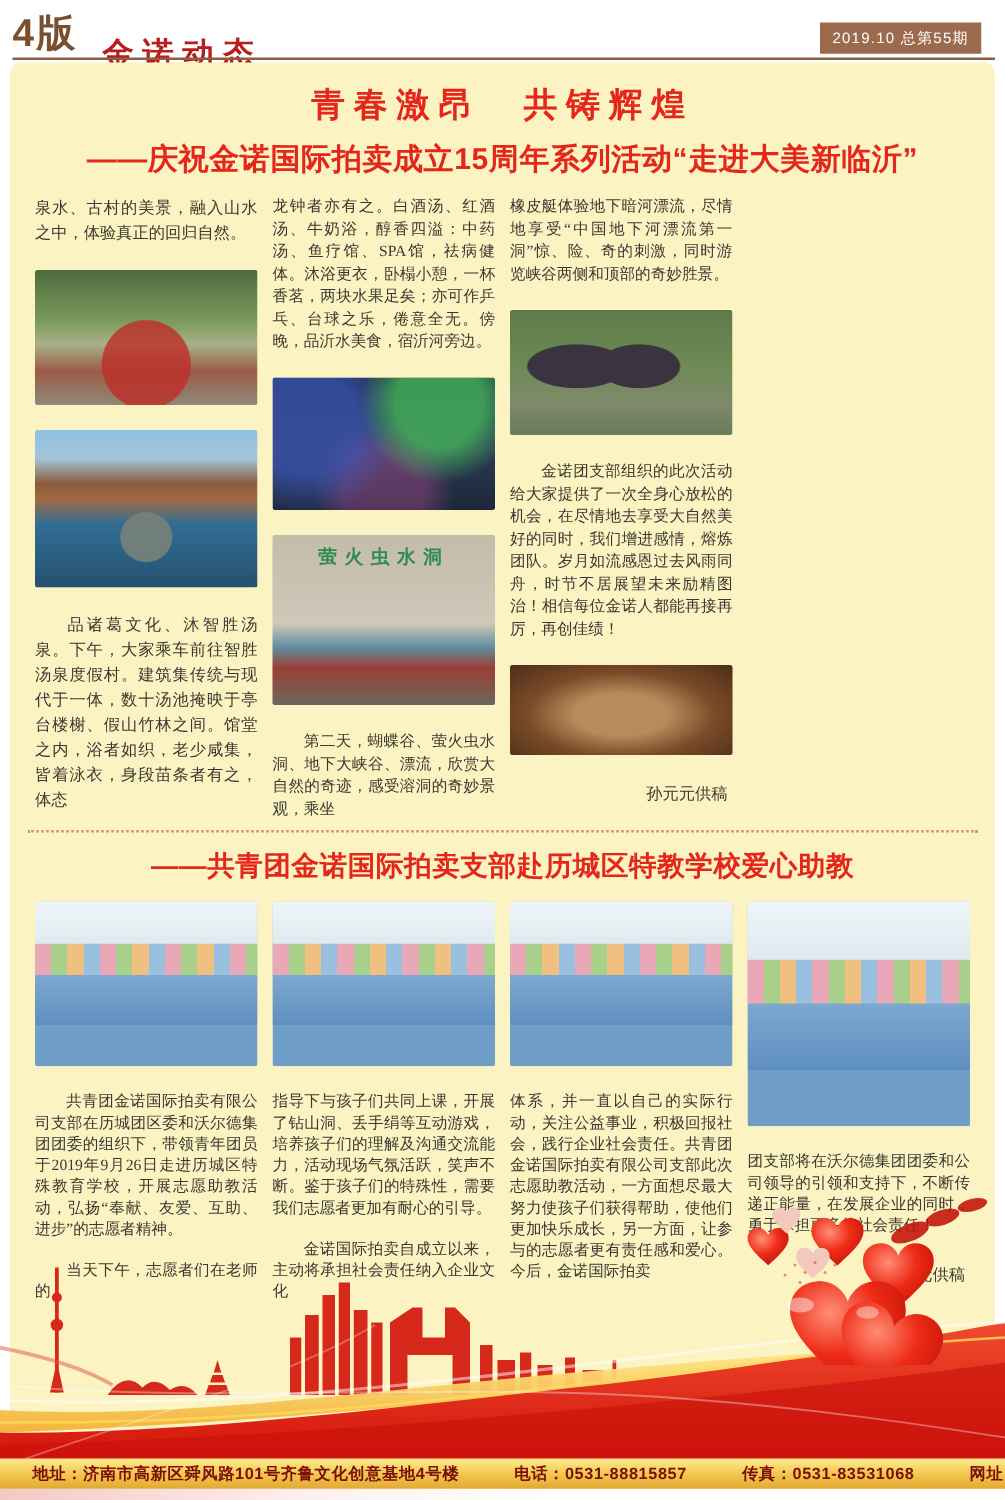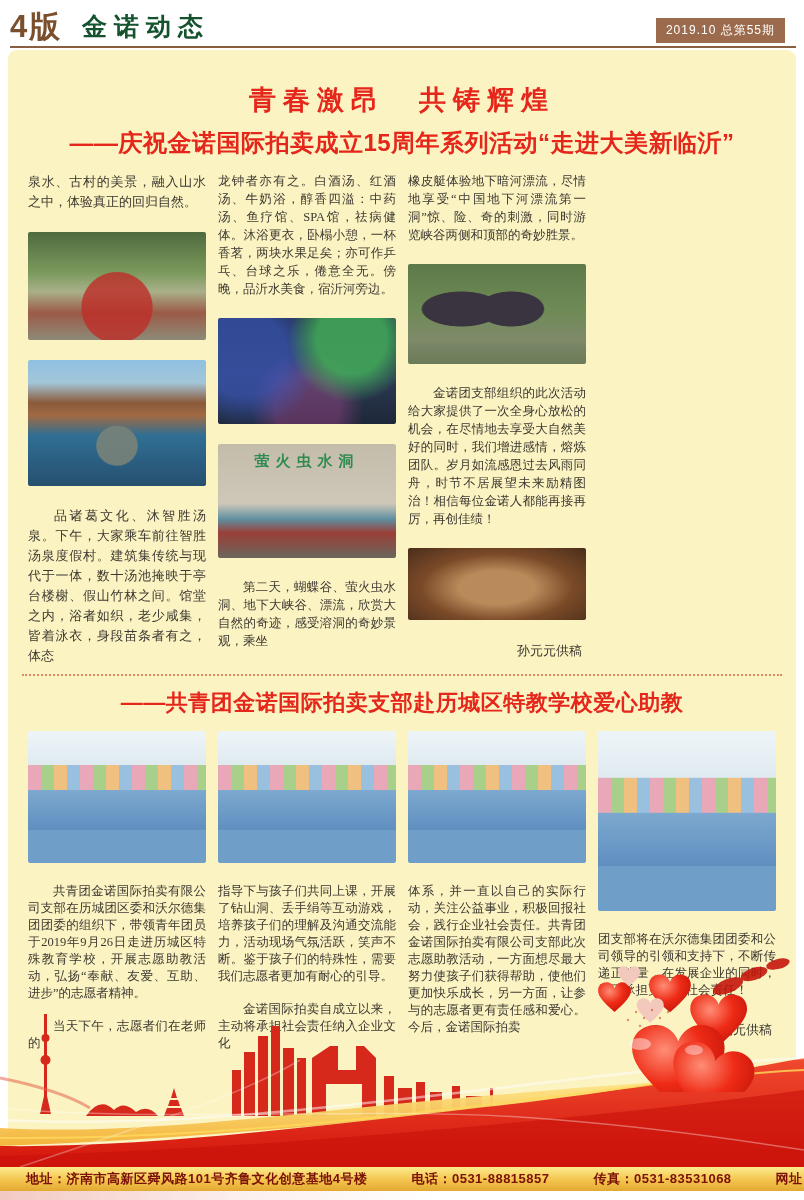--- a/index.html
+++ b/index.html
@@ -1,30 +1,30 @@
 <!DOCTYPE html>
 <html><head>
 <meta charset="utf-8">
 <style>
   html,body{margin:0;padding:0;}
   body{width:804px;height:1200px;position:relative;overflow:hidden;background:#ffffff;
        font-family:"Liberation Sans",sans-serif;}
   
   .hdr{position:absolute;left:10px;top:6px;right:8px;height:34px;}
   .edition{position:absolute;left:0;top:0;font-size:31px;font-weight:900;color:#7a4f2e;letter-spacing:2px;}
-  .masthead{position:absolute;left:72px;top:4px;font-size:25px;font-weight:700;color:#14532d;letter-spacing:7px;
+  .masthead{position:absolute;left:72px;top:20px;font-size:25px;font-weight:700;color:#b91c1c;letter-spacing:7px;
             font-family:"Liberation Serif",serif;}
   .hdr-rule{position:absolute;left:0;right:0;top:40px;border-top:2px solid #8a5f3f;}
   .issue-badge{position:absolute;right:11px;top:12px;background:#9c6b4d;color:#ffffff;font-size:12px;
                padding:4px 10px;letter-spacing:1px;}
   
   .card{position:absolute;left:8px;right:8px;top:50px;height:1117px;background:#fbf3c2;
         border-radius:9px;}
   .titles{text-align:center;}
-  .a-title{font-size:27px;font-weight:900;color:#e5261b;letter-spacing:7px;padding-top:32px;}
+  .a-title{font-size:27px;font-weight:900;color:#e5261b;letter-spacing:7px;padding-top:16px;}
   .a-sub{font-size:24px;font-weight:700;color:#e5261b;letter-spacing:0.5px;margin-top:9px;}
   .cols{margin:13px 20px 0 20px;display:grid;grid-template-columns:repeat(4,1fr);gap:12px;}
   .col{display:flex;flex-direction:column;gap:20px;min-width:0;}
   .bt{font-family:"Liberation Serif",serif;color:#3c3831;text-align:justify;margin:0;}
   .ind{text-indent:2em;}
   .c1t{font-size:14px;line-height:21px;}
   .c2t{font-size:13px;line-height:20px;}
   .c3t{font-size:12.5px;line-height:18px;}
   .c4t{font-size:12.5px;line-height:18px;}
   .a2t{font-size:12.5px;line-height:17px;}
@@ -45,21 +45,21 @@
       radial-gradient(circle at 50% 70%, rgba(190,45,40,.8) 0 30%, transparent 31%),
       linear-gradient(180deg,#4f6a3e 0%,#7c9a5d 38%,#a9b089 55%,#9b5b47 75%,#8e8a78 100%);}
   .ph-hotspring{height:126px;background:
       radial-gradient(ellipse at 50% 68%, rgba(120,130,120,.9) 0 16%, transparent 17%),
       linear-gradient(180deg,#8fc0e2 0%,#a3c6d8 18%,#8a5a3a 34%,#a06a44 44%,#2f6f93 60%,#2a5d80 82%,#27506e 100%);}
   .ph-cave{height:106px;background:
       radial-gradient(circle at 75% 20%, rgba(70,190,90,.75) 0 22%, transparent 40%),
       radial-gradient(circle at 15% 35%, rgba(60,90,200,.6) 0 25%, transparent 45%),
       radial-gradient(circle at 50% 85%, rgba(200,80,160,.35) 0 25%, transparent 45%),
       linear-gradient(180deg,#23304a 0%,#2c3a55 55%,#1d2738 100%);}
-  .ph-firefly{height:114px;background:
+  .ph-firefly{height:136px;background:
       linear-gradient(180deg,#c3bcab 0%,#cfc8b8 52%,#5f8fa0 66%,#9a3f37 78%,#6b675c 100%);}
   .firefly-sign{position:absolute;top:8px;left:0;right:0;text-align:center;color:#2e8b4f;
       font-weight:700;font-size:15px;letter-spacing:6px;font-family:"Liberation Serif",serif;}
   .ph-butterfly{height:100px;background:
       radial-gradient(ellipse at 30% 45%, #3a3340 0 22%, transparent 23%),
       radial-gradient(ellipse at 58% 45%, #3a3340 0 22%, transparent 23%),
       radial-gradient(circle at 34% 40%, rgba(235,170,170,.8) 0 8%, transparent 9%),
       radial-gradient(circle at 55% 40%, rgba(235,170,170,.8) 0 8%, transparent 9%),
       linear-gradient(180deg,#5d7a4a 0%,#6e8a55 45%,#7e8a6a 75%,#6b7a58 100%);}
   .ph-dinner{height:72px;background:

